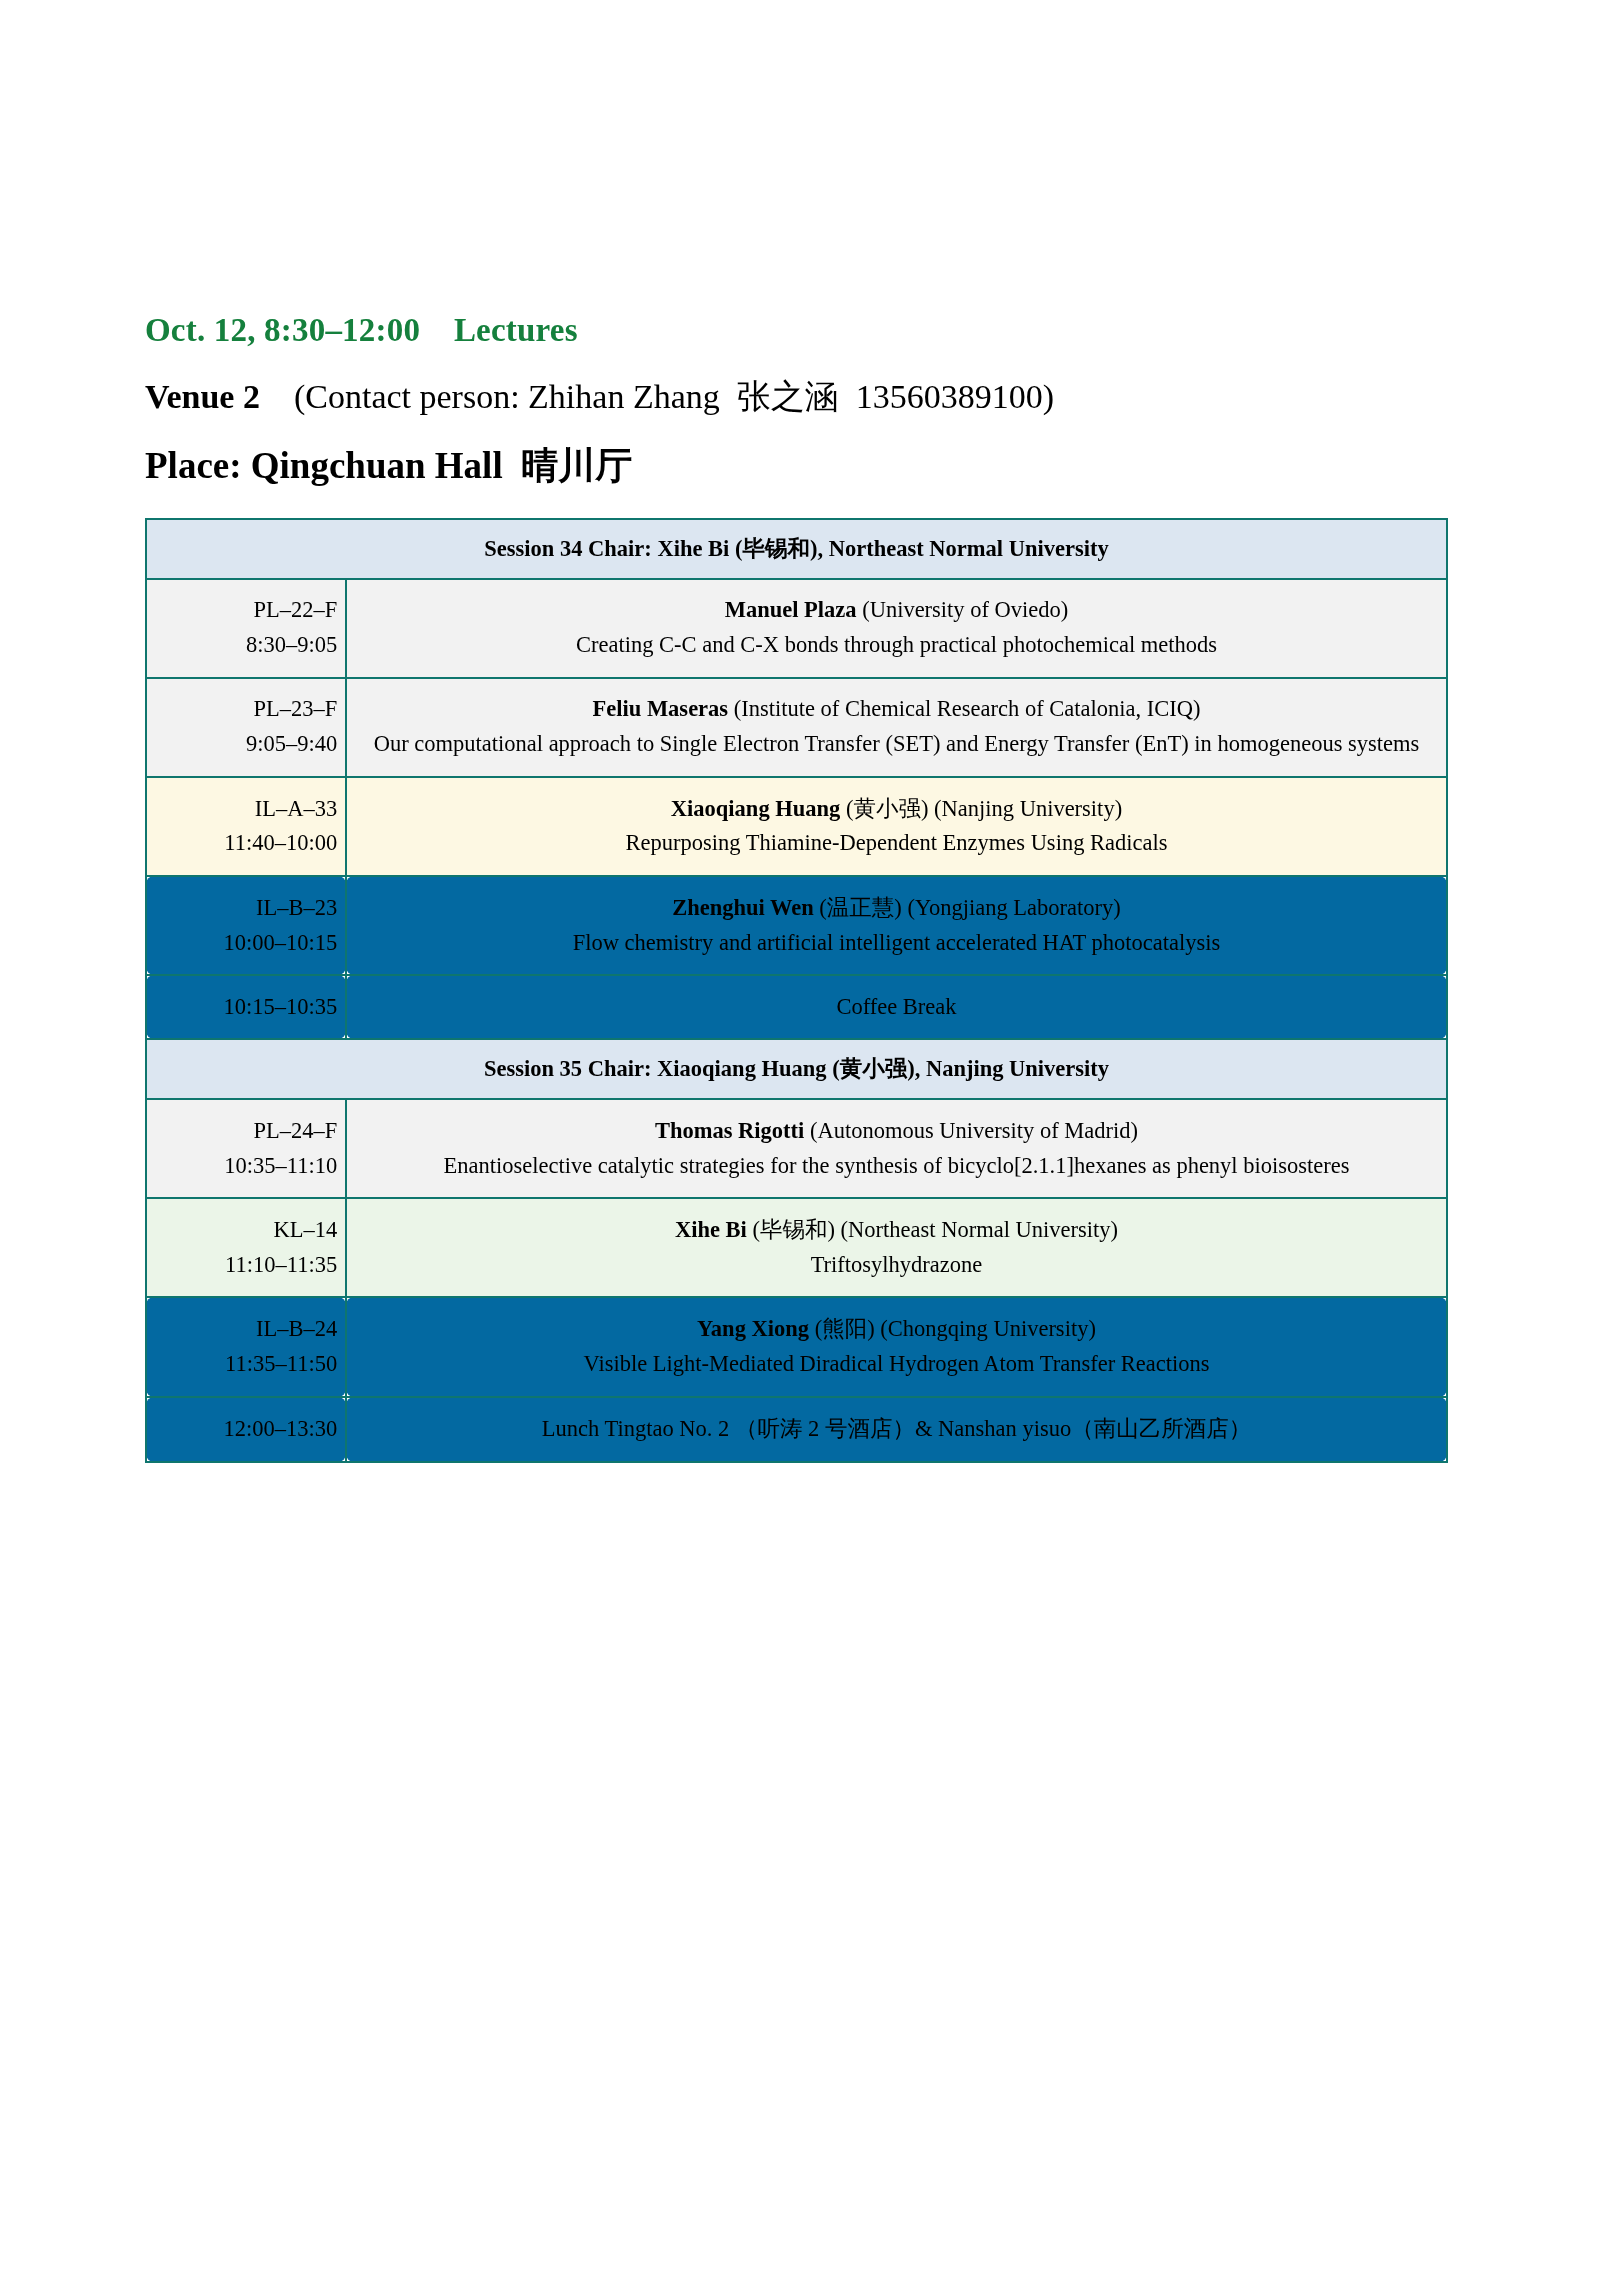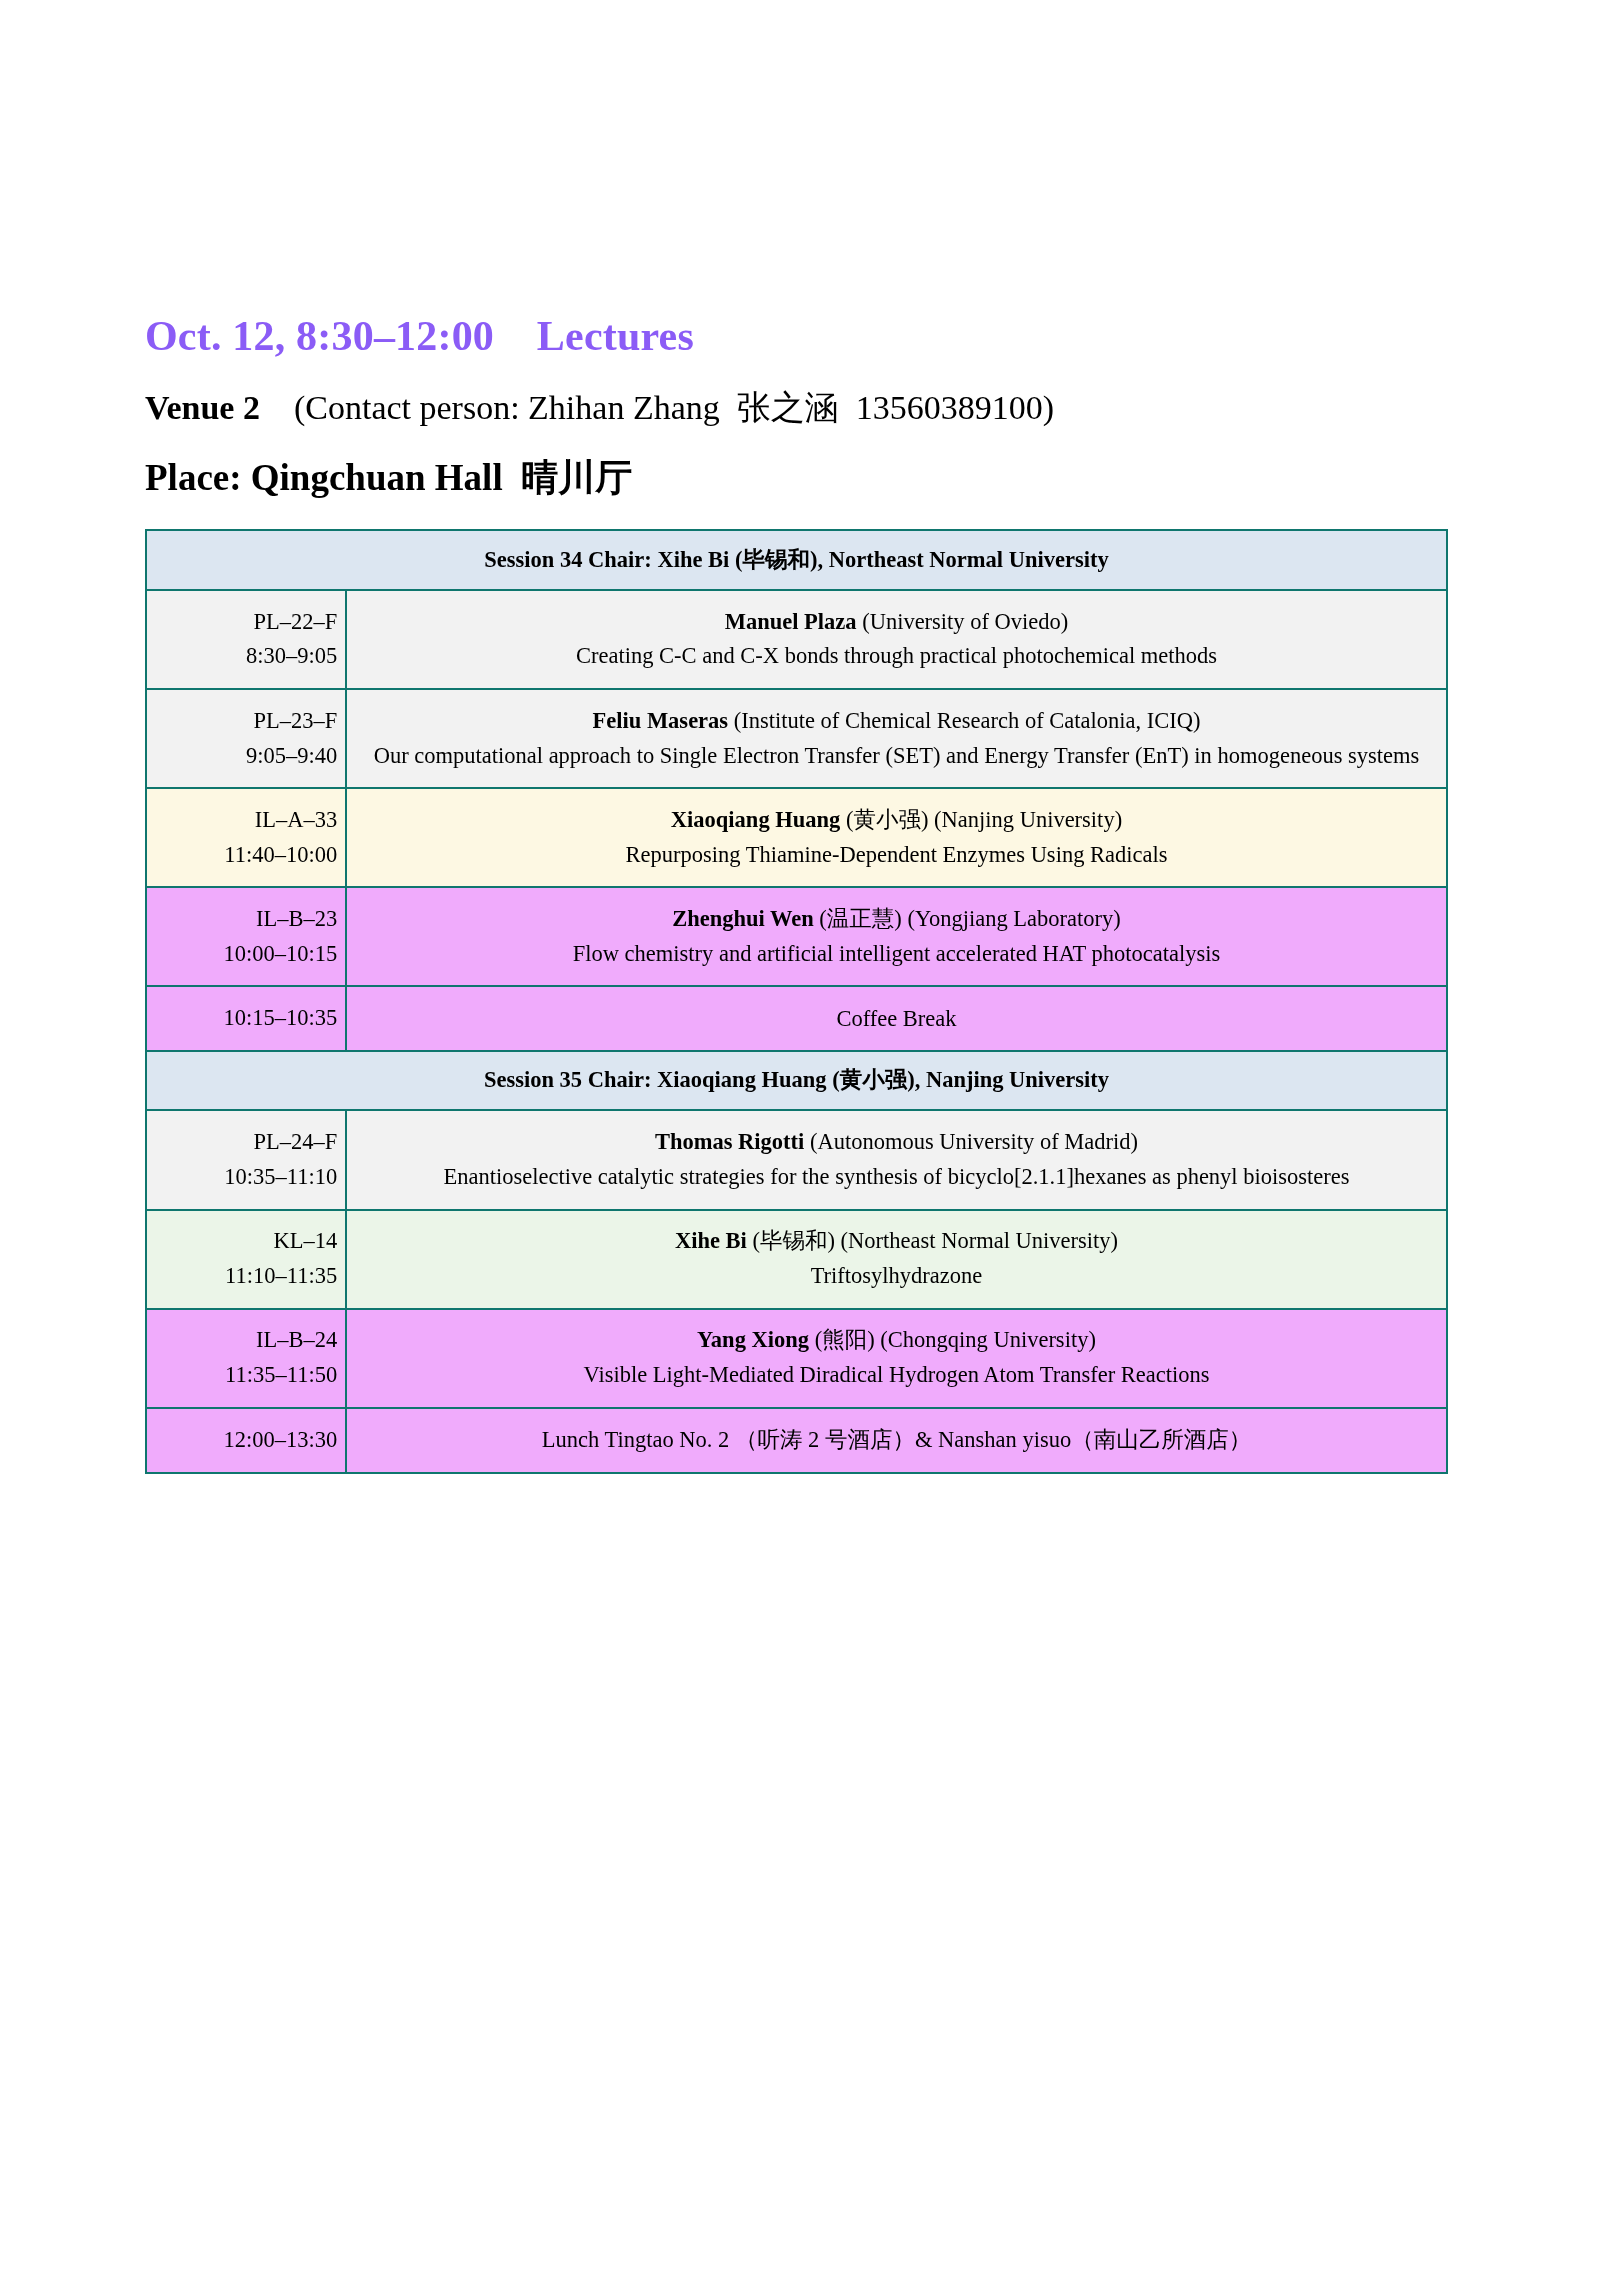--- a/index.html
+++ b/index.html
@@ -23,23 +23,23 @@
   }
   .content {
     position: absolute;
     left: 145px;
     top: 310px;
     width: 1333px;
   }
 
   
   h1.doc-title {
-    font-size: 42px;
-    font-weight: bold;
-    color: #8b5cf6;
+    font-size: 33px;
+    font-weight: bold;
+    color: #15803d;
     margin: 0 0 0 0;
     letter-spacing: 0.2px;
     line-height: 1.25;
     white-space: pre;
   }
   .venue-line {
     font-size: 34px;
     margin: 23.5px 0 0 0;
     line-height: 1.3;
     white-space: pre;
@@ -93,21 +93,21 @@
     line-height: 1.55;
     padding: 13.7px 17.6px;
   }
   td.detail .speaker { font-weight: bold; }
   td.detail .line1 { display: block; }
   td.detail .line2 { display: block; }
 
   tr.bg-grey td { background: #F2F2F2; }
   tr.bg-cream td { background: #FDF8E3; }
   tr.bg-green td { background: #EBF5E8; }
-  tr.bg-white td { background: #f0abfc; }
+  tr.bg-white td { background: #0369a1; border-radius: 8px; }
 
   td.break-cell {
     text-align: center;
     font-size: 22.5px;
     padding: 41px 17.6px;
   }
   td.lunch-cell {
     text-align: center;
     font-size: 22.5px;
     line-height: 1.6;

